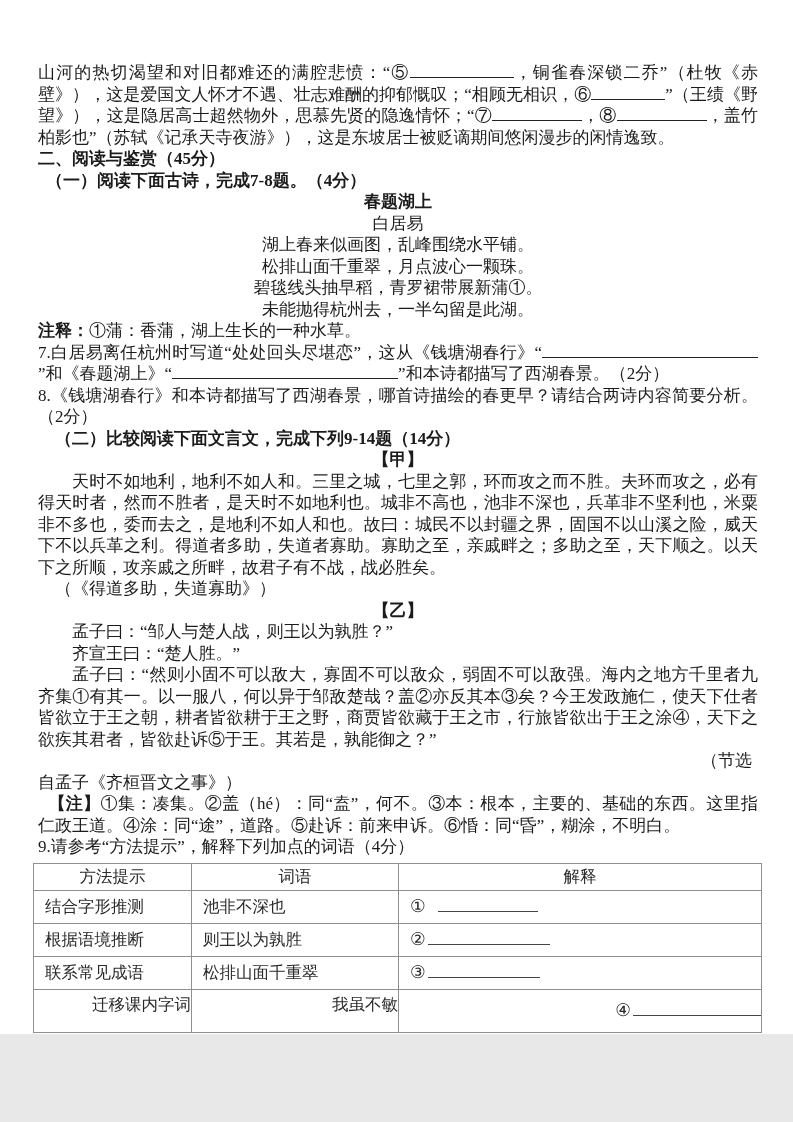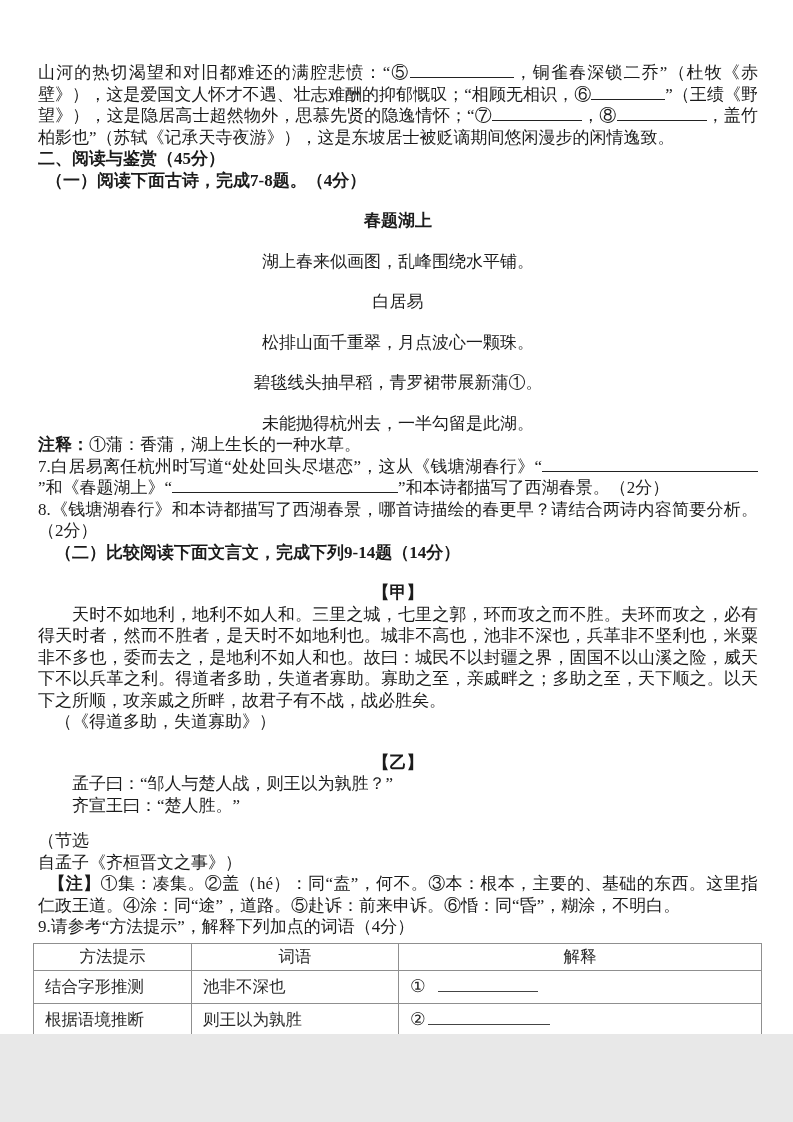--- a/index.html
+++ b/index.html
@@ -6,37 +6,37 @@
   .page{
     width:793px;height:1034px;background:#ffffff;
     font-family:"Liberation Serif","DejaVu Serif",serif;
     color:#1b1b1b;font-size:17px;line-height:21.5px;
     box-sizing:border-box;padding:62px 35px 0 38px;
     overflow:hidden;position:relative;margin:0 auto;
     text-align:justify;
   }
   p{margin:0;padding:0;text-align:justify;}
   .bold{font-weight:700;}
-  .center{text-align:center;margin-top:19px;}
+  .center{text-align:center;}
   .indent2{text-indent:2em;}
   .indent1{text-indent:1em;}
-  .right{text-align:left;padding-right:6px;margin-top:14px;}
+  .right{text-align:right;padding-right:6px;}
   .blank{
     display:inline-block;border-bottom:1px solid #222;
     height:15px;vertical-align:baseline;
   }
   .gap{display:inline-block;width:88px;}
   table.q9{
     border-collapse:collapse;width:728px;margin:5px 0 4px -5px;
     table-layout:fixed;
   }
   table.q9 th,table.q9 td{
     border:1px solid #8f8f8f;font-weight:400;
     font-size:16.5px;color:#2a2a2a;
-    padding:0 8px 0 11px;text-align:left;vertical-align:middle;
+    padding:0 0 0 11px;text-align:left;vertical-align:middle;
     overflow:hidden;
   }
   table.q9 th{text-align:center;height:26px;padding:0;}
   table.q9 td{height:32px;}
   table.q9 tr.tall td{height:38px;text-align:right;}
   .col-method{width:158px;}
   .col-phrase{width:207px;}
   .col-explain{width:363px;}
   .circ{font-size:17.5px;}
   .cell-blank{display:inline-block;border-bottom:1px solid #444;height:13px;vertical-align:baseline;}
@@ -47,42 +47,43 @@
 <div class="page">
 
   <p><span>山河的热切渴望和对旧都难还的满腔悲愤：“⑤</span><span class="blank" style="width:104px"></span><span>，铜雀春深锁二乔”（杜牧《赤壁》），这是爱国文人怀才不遇、壮志难酬的抑郁慨叹；“相顾无相识，⑥</span><span class="blank" style="width:74px"></span><span>”（王绩《野望》），这是隐居高士超然物外，思慕先贤的隐逸情怀；“⑦</span><span class="blank" style="width:90px"></span><span>，⑧</span><span class="blank" style="width:90px"></span><span>，盖竹柏影也”（苏轼《记承天寺夜游》），这是东坡居士被贬谪期间悠闲漫步的闲情逸致。</span></p>
 
   <p class="bold">二、阅读与鉴赏（45分）</p>
 
   <p class="bold" style="padding-left:8px">（一）阅读下面古诗，完成7-8题。（4分）</p>
 
   <div>
     <p class="center bold">春题湖上</p>
+    <p class="center">白居易</p>
     <p class="center">湖上春来似画图，乱峰围绕水平铺。</p>
-    <p class="center">白居易</p>
     <p class="center">松排山面千重翠，月点波心一颗珠。</p>
     <p class="center">碧毯线头抽早稻，青罗裙带展新蒲①。</p>
     <p class="center">未能抛得杭州去，一半勾留是此湖。</p>
   </div>
 
   <p><span class="bold">注释：</span><span>①蒲：香蒲，湖上生长的一种水草。</span></p>
 
   <p><span>7.白居易离任杭州时写道“处处回头尽堪恋”，这从《钱塘湖春行》“</span><span class="blank" style="width:216px"></span><span>”和《春题湖上》“</span><span class="blank" style="width:226px"></span><span>”和本诗都描写了西湖春景。（2分）</span></p>
 
   <p>8.《钱塘湖春行》和本诗都描写了西湖春景，哪首诗描绘的春更早？请结合两诗内容简要分析。（2分）</p>
 
   <p class="bold indent1">（二）比较阅读下面文言文，完成下列9-14题（14分）</p>
 
   <p class="center bold">【甲】</p>
   <p class="indent2">天时不如地利，地利不如人和。三里之城，七里之郭，环而攻之而不胜。夫环而攻之，必有得天时者，然而不胜者，是天时不如地利也。城非不高也，池非不深也，兵革非不坚利也，米粟非不多也，委而去之，是地利不如人和也。故曰：城民不以封疆之界，固国不以山溪之险，威天下不以兵革之利。得道者多助，失道者寡助。寡助之至，亲戚畔之；多助之至，天下顺之。以天下之所顺，攻亲戚之所畔，故君子有不战，战必胜矣。</p>
   <p class="indent1">（《得道多助，失道寡助》）</p>
 
   <p class="center bold">【乙】</p>
   <p class="indent2">孟子曰：“邹人与楚人战，则王以为孰胜？”</p>
   <p class="indent2">齐宣王曰：“楚人胜。”</p>
+  <p class="indent2">孟子曰：“然则小固不可以敌大，寡固不可以敌众，弱固不可以敌强。海内之地方千里者九齐集①有其一。以一服八，何以异于邹敌楚哉？盖②亦反其本③矣？今王发政施仁，使天下仕者皆欲立于王之朝，耕者皆欲耕于王之野，商贾皆欲藏于王之市，行旅皆欲出于王之涂④，天下之欲疾其君者，皆欲赴诉⑤于王。其若是，孰能御之？”</p>
   <p class="right">（节选</p>
   <p>自孟子《齐桓晋文之事》）</p>
 
   <p><span style="display:inline-block;width:10px"></span><span class="bold">【注】</span><span>①集：凑集。②盖（hé）：同“盍”，何不。③本：根本，主要的、基础的东西。这里指仁政王道。④涂：同“途”，道路。⑤赴诉：前来申诉。⑥惛：同“昏”，糊涂，不明白。</span></p>
 
   <p>9.请参考“方法提示”，解释下列加点的词语（4分）</p>
 
   <table class="q9">
     <colgroup>
         <col class="col-method">

